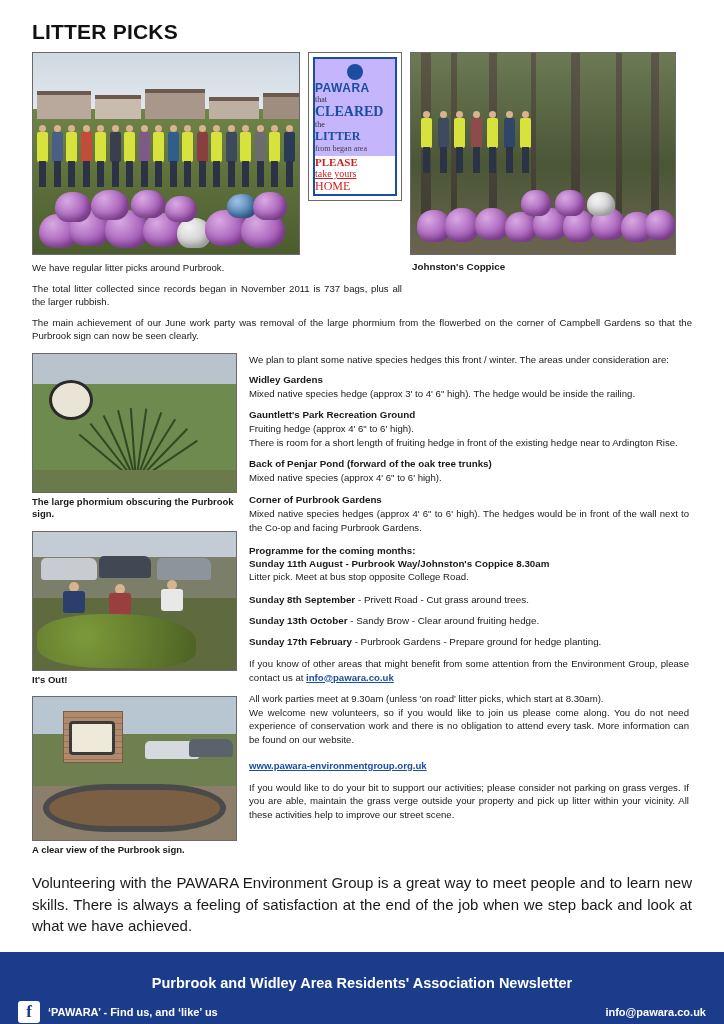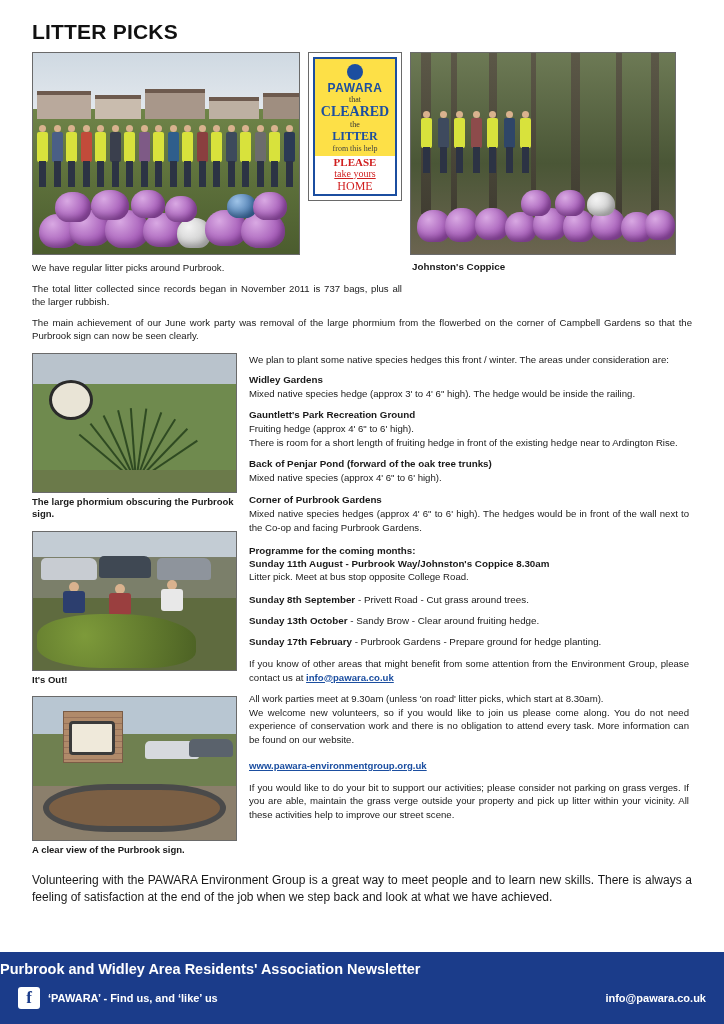--- a/index.html
+++ b/index.html
@@ -94,22 +94,21 @@
   #photo-sign {
     width: 94px; height: 149px;
     border: 1px solid #6a6a6a;
     background: #ffffff;
     position: relative;
     overflow: hidden;
   }
   .signboard {
     position: absolute; inset: 4px;
     border: 2px solid #1b4ea0;
-    background: #fde047;
-    text-align: center;
+    background: #c4b5fd;
     padding-top: 4px;
   }
   .sign-badge {
     width: 16px; height: 16px; border-radius: 50%;
     background: #1b4ea0;
     margin: 1px auto 1px auto;
   }
   .sign-l1 { font-size: 12px; font-weight: bold; color: #1b4ea0; letter-spacing: .5px;}
   .sign-l2 { font-size: 8px; color: #333; font-family: "Liberation Serif", serif;}
   .sign-l3 { font-size: 14px; font-weight: bold; color: #1b4ea0; font-family: "Liberation Serif", serif;}
@@ -211,36 +210,36 @@
   .date-line b { font-weight: bold; }
   a.link, .link {
     color: #1b4ea0; text-decoration: underline; font-weight: bold;
   }
   .web {
     color: #1b4ea0; font-weight: bold; font-size: 9.6px;
     text-decoration: underline; display: inline-block; margin: 6px 0 6px 0;
   }
 
   .closing {
-    font-size: 12px; line-height: 1.42; text-align: justify;
+    font-size: 15px; line-height: 1.42; text-align: justify;
     margin-top: 6px;
   }
 
   
   .footer {
     position: absolute; left: 0; right: 0; bottom: 0;
     height: 72px;
     background: #1b3c8a;
     color: #ffffff;
   }
   .footer .f-top {
-    text-align: left;
+    text-align: center;
     font-size: 14.5px;
     font-weight: bold;
-    padding-top: 9px;
+    padding-top: 23px;
   }
   .footer .f-bot {
     display: flex; align-items: center; justify-content: space-between;
     padding: 10px 18px 0 18px;
   }
   .fb-left { display: flex; align-items: center; gap: 8px; }
   .fb-icon {
     width: 22px; height: 22px; background: #ffffff; border-radius: 3px;
     color: #1b3c8a; font-weight: bold; font-size: 17px;
     font-family: "Liberation Serif", serif;
@@ -378,21 +377,21 @@
     </div>
 
     <div id="photo-sign">
       <div class="signboard">
         <div class="sign-badge"></div>
         <div class="sign-l1">PAWARA</div>
         <div class="sign-l2">that</div>
         <div class="sign-l3">CLEARED</div>
         <div class="sign-l4">the</div>
         <div class="sign-l5">LITTER</div>
-        <div class="sign-l6">from this help</div>
+        <div class="sign-l6">from began area</div>
         <div class="sign-red">
           <div class="r1">PLEASE</div>
           <div class="r2">take yours</div>
           <div class="r3">HOME</div>
         </div>
       </div>
     </div>
 
     <div class="photo" id="photo-coppice">
       <div class="trees"></div>

